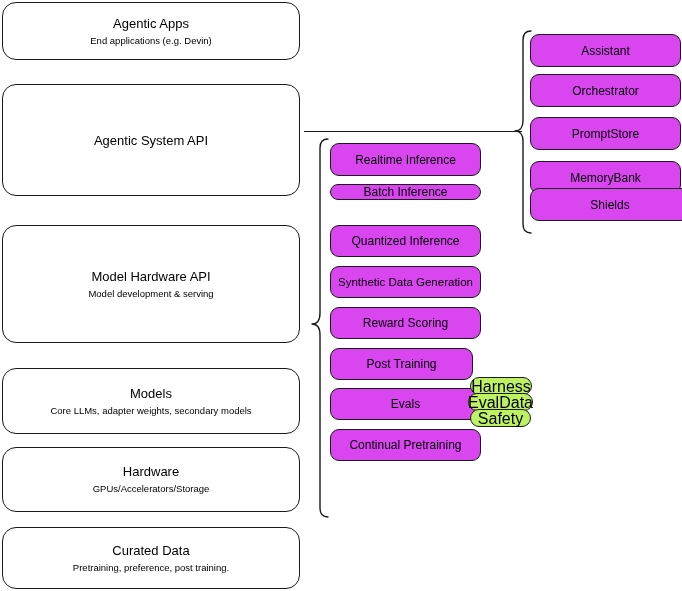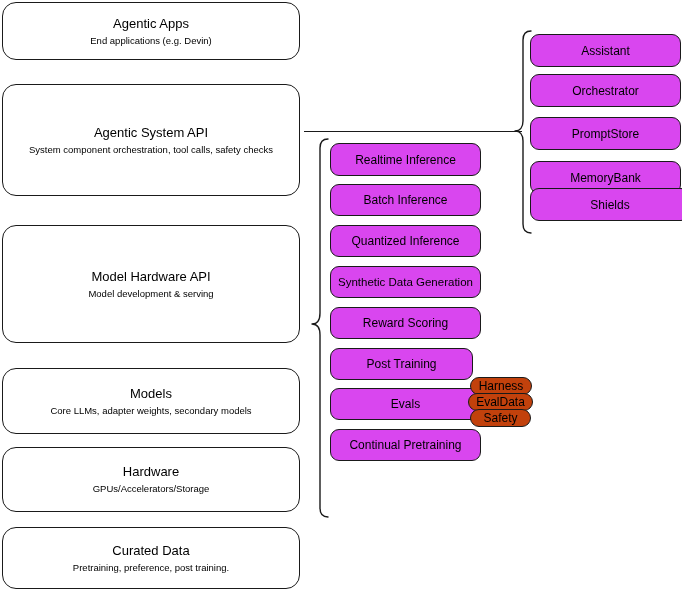--- a/index.html
+++ b/index.html
@@ -64,26 +64,26 @@
     color: #000000;
     white-space: nowrap;
   }
 
   
   .badge {
     position: absolute;
     box-sizing: border-box;
     border: 1px solid #1a1a1a;
     border-radius: 999px;
-    background: #c2410c;
+    background: #bef264;
     display: flex;
     align-items: center;
     justify-content: center;
     text-align: center;
-    font-size: 12px;
+    font-size: 16px;
     line-height: 13px;
     color: #000000;
     white-space: nowrap;
     z-index: 5;
   }
 
   
   .connector {
     position: absolute;
     background: #1a1a1a;
@@ -108,21 +108,20 @@
 
 <div id="canvas">
 
   <div class="layer-box" style="left:2px; top:2px; width:298px; height:58px;">
     <div class="layer-title">Agentic Apps</div>
     <div class="layer-sub">End applications (e.g. Devin)</div>
   </div>
 
   <div class="layer-box" style="left:2px; top:84px; width:298px; height:112px;">
     <div class="layer-title">Agentic System API</div>
-    <div class="layer-sub">System component orchestration, tool calls, safety checks</div>
   </div>
 
   <div class="layer-box" style="left:2px; top:225px; width:298px; height:118px;">
     <div class="layer-title">Model Hardware API</div>
     <div class="layer-sub">Model development &amp; serving</div>
   </div>
 
   <div class="layer-box" style="left:2px; top:368px; width:298px; height:66px;">
     <div class="layer-title">Models</div>
     <div class="layer-sub">Core LLMs, adapter weights, secondary models</div>
@@ -143,21 +142,21 @@
   <svg class="brace" style="left:311px; top:138px;" width="18" height="380" viewBox="0 0 18 380">
     <path d="M17,1 C11,1 9,4 9,10 L9,175 C9,182 6,186 1,186 C6,186 9,190 9,197 L9,370 C9,376 11,379 17,379"></path>
   </svg>
 
   <svg class="brace" style="left:514px; top:30px;" width="18" height="204" viewBox="0 0 18 204">
     <path d="M17,1 C11,1 9,4 9,10 L9,91 C9,97 6,101 1,101 C6,101 9,105 9,111 L9,194 C9,200 11,203 17,203"></path>
   </svg>
 
   <div class="pill" style="left:330px; top:143px; width:151px; height:33px;">Realtime Inference</div>
 
-  <div class="pill" style="left:330px; top:184px; width:151px; height:32px;">Batch Inference</div>
+  <div class="pill" style="left:330px; top:184px; width:151px; height:16px;">Batch Inference</div>
 
   <div class="pill" style="left:330px; top:266px; width:151px; height:32px; font-size:11.5px;">Synthetic Data Generation</div>
 
   <div class="pill" style="left:330px; top:225px; width:151px; height:32px;">Quantized Inference</div>
 
   <div class="pill" style="left:330px; top:307px; width:151px; height:32px;">Reward Scoring</div>
 
   <div class="pill" style="left:330px; top:348px; width:143px; height:32px;">Post Training</div>
 
   <div class="pill" style="left:330px; top:388px; width:151px; height:32px;">Evals</div>

